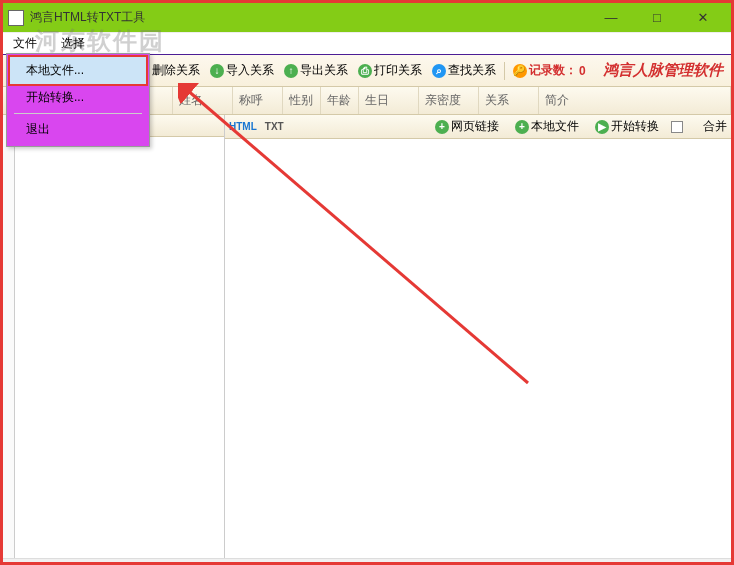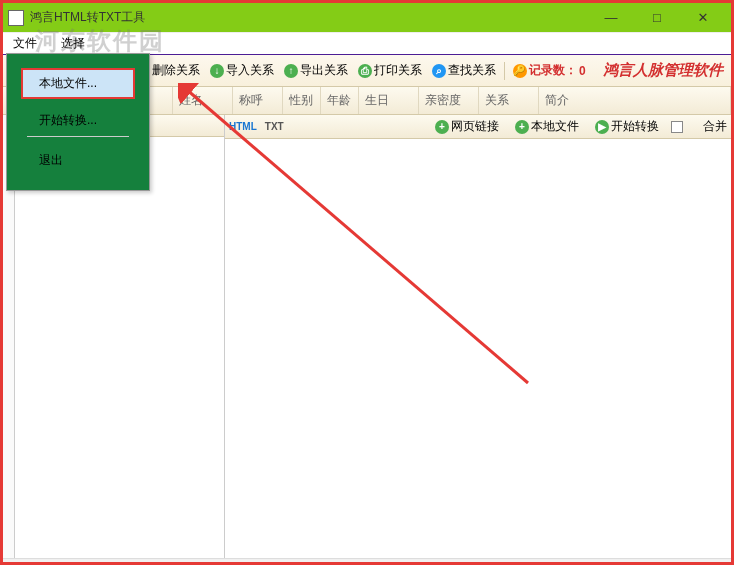--- a/index.html
+++ b/index.html
@@ -37,22 +37,22 @@
 .right-pane { flex: 1; display: flex; flex-direction: column; }
 .right-toolbar { height: 24px; background: linear-gradient(#fdfaef, #f3ebd6); border-bottom: 1px solid #d4c9a8; display: flex; align-items: center; padding: 0 4px; font-size: 12px; gap: 6px; }
 .tabs { display: flex; gap: 8px; font-weight: bold; font-size: 10px; font-family: monospace; }
 .tab-html { color: #1976d2; }
 .tab-txt { color: #555; }
 .right-actions { margin-left: auto; display: flex; gap: 8px; align-items: center; }
 .chk { display: flex; align-items: center; gap: 20px; }
 .chk-box { width: 12px; height: 12px; border: 1px solid #888; background: #fff; }
 .content-body { flex: 1; background: #fff; position: relative; }
 
-.dropdown-menu { position: absolute; top: 50px; left: 3px; width: 144px; background: #15803d; border: 1px solid #999; box-shadow: 2px 2px 4px rgba(0,0,0,0.2); z-index: 20; font-size: 12px; padding: 16px; }
-.dd-item { padding: 5px 16px; cursor: pointer; margin-top: 10px; }
+.dropdown-menu { position: absolute; top: 50px; left: 3px; width: 144px; background: #d946ef; border: 1px solid #999; box-shadow: 2px 2px 4px rgba(0,0,0,0.2); z-index: 20; font-size: 12px; padding: 3px; }
+.dd-item { padding: 5px 16px; cursor: pointer; }
 .dd-item.sel { background: #cce4f7; border: 2px solid #e53935; position: relative; margin: -2px; padding: 5px 16px; }
 .dd-sep { height: 1px; background: #ccc; margin: 2px 4px; }
 
 .red-arrow { position: absolute; top: 80px; left: 175px; z-index: 15; pointer-events: none; }
 
 .statusbar { position: absolute; bottom: 0; left: 0; right: 0; height: 4px; background: #f0f0f0; border-top: 1px solid #ddd; }
 </style>
 </head>
 <body>
 

